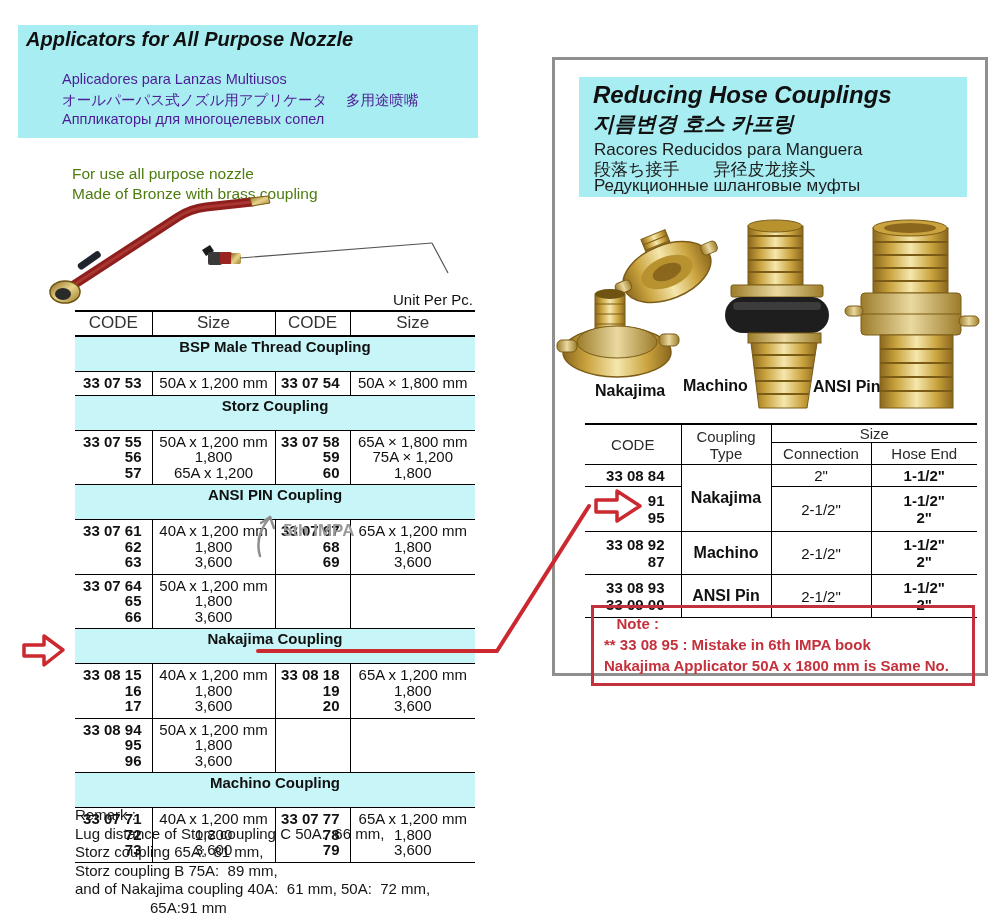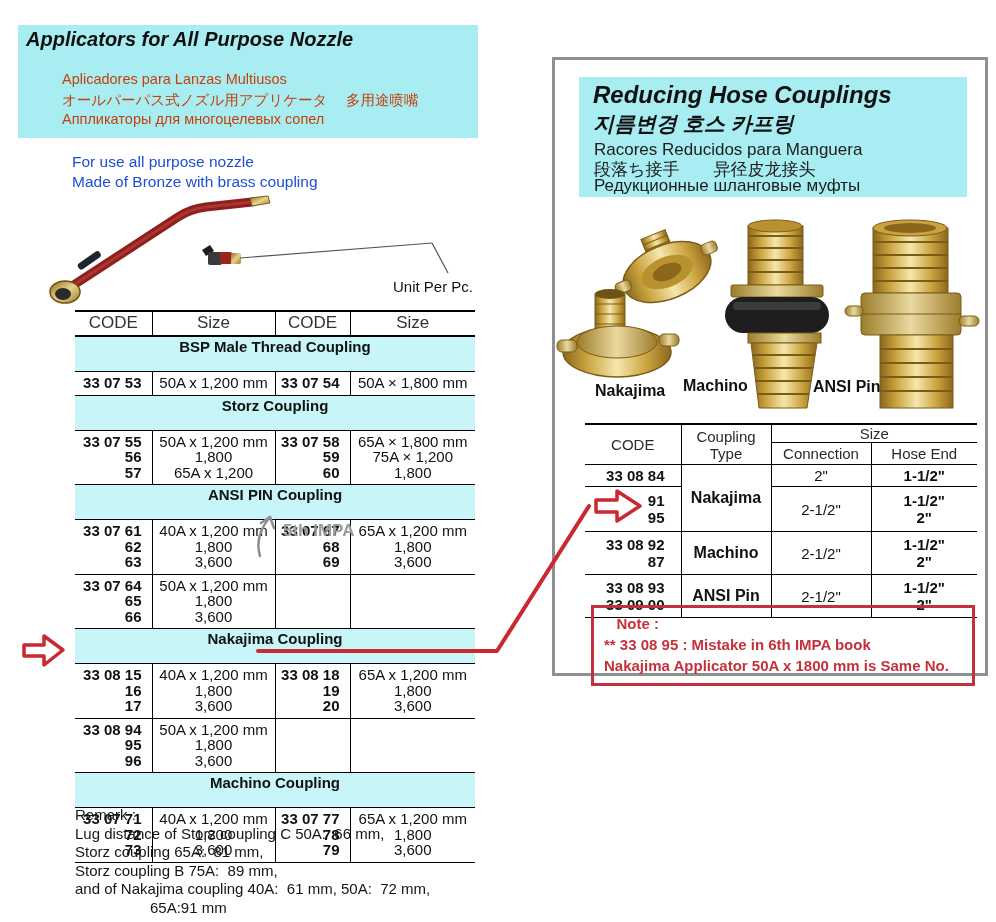--- a/index.html
+++ b/index.html
@@ -5,30 +5,30 @@
   html,body { margin:0; padding:0; background:#ffffff; }
   #page {
     position:relative; width:996px; height:922px; overflow:hidden;
     font-family:"Liberation Sans", sans-serif; color:#111; background:#fff;
   }
   .abs { position:absolute; }
 
   
   #left-header { left:18px; top:25px; width:460px; height:113px; background:#a8edf2; }
   #left-title { left:8px; top:3px; font-size:20px; font-weight:bold; font-style:italic; color:#101010; }
-  .l-sub { left:44px; font-size:14.5px; color:#c2410c; }
+  .l-sub { left:44px; font-size:14.5px; color:#4c1d95; }
   #left-sub-es { top:46px; }
   #left-sub-ja { top:66px; white-space:pre; }
   #left-sub-ru { top:86px; }
 
-  .desc { left:72px; font-size:15.5px; color:#1d4ed8; }
+  .desc { left:72px; font-size:15.5px; color:#4d7c0f;margin-top:12px; }
   #desc1 { top:153px; }
   #desc2 { top:173px; }
 
-  #unit-label { left:368px; top:278px; width:105px; text-align:right; font-size:15px; color:#111; }
+  #unit-label { left:368px; top:291px; width:105px; text-align:right; font-size:15px; color:#111; }
 
   
   #left-table { left:75px; top:310px; }
   table { border-collapse:collapse; table-layout:fixed; }
   .lt { width:400px; }
   .lt th, .lt td { padding:0; font-size:15px; }
   .lt .hdr th {
     border-top:2px solid #000; border-bottom:2px solid #000;
     font-weight:normal; font-size:17px; color:#333; text-align:center; padding:1px 0 2px;
   }

